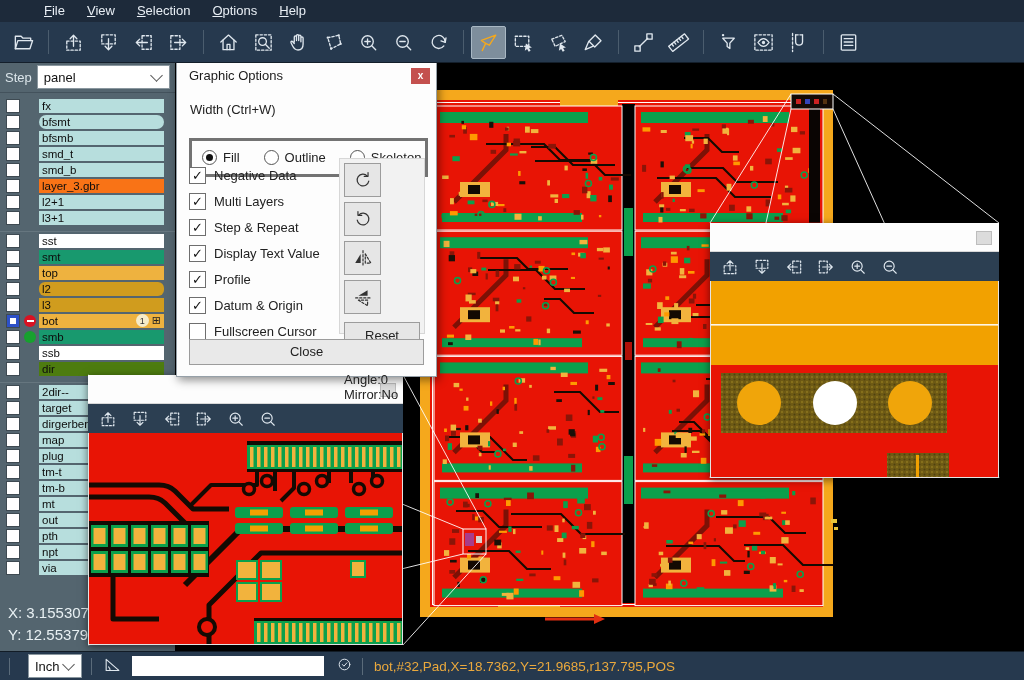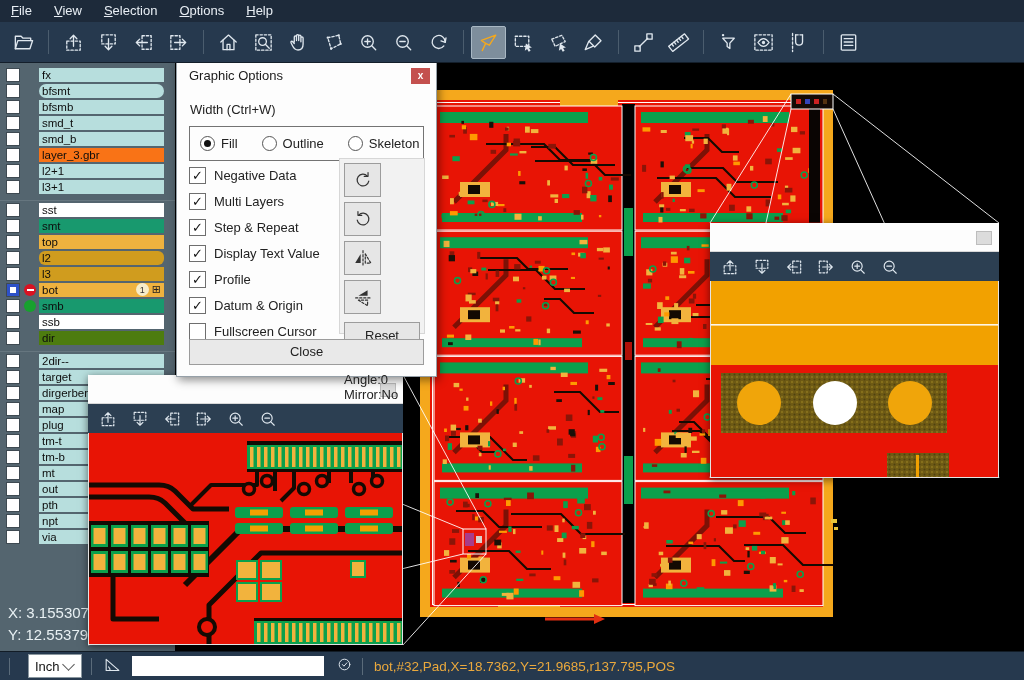--- a/index.html
+++ b/index.html
@@ -1,20 +1,20 @@
 <!DOCTYPE html>
 <html><head>
 <meta charset="utf-8">
 <style>
   html,body{margin:0;padding:0;background:#222;}
   #app{position:relative;width:1024px;height:680px;overflow:hidden;background:#000;
        font-family:"Liberation Sans","DejaVu Sans",sans-serif;-webkit-font-smoothing:antialiased;}
   
   #menubar{position:absolute;top:0;left:0;right:0;height:22px;background:#1d2a3a;
-           display:flex;align-items:center;color:#e9eff5;font-size:13px;z-index:9;}
+           display:flex;align-items:center;color:#e9eff5;font-size:13px;z-index:9;padding-left:33px;}
   .mi{padding:0 11px;height:22px;line-height:22px;cursor:default;}
   .mi u{text-decoration:underline;}
   
   #toolbar{position:absolute;top:22px;left:0;right:0;height:40px;background:#26394e;
            display:flex;align-items:center;padding-left:6px;z-index:9;border-bottom:1px solid #141f2b;}
   .tbtn{width:33px;height:31px;display:flex;align-items:center;justify-content:center;
         color:#dfe7ee;background:transparent;border:1px solid transparent;flex:0 0 auto;}
   .tbtn.active{background:#7e8e9c;border:1px solid #a9b8c4;border-radius:2px;color:#f5a81c;}
   .tsep{width:1px;height:24px;background:#4b5d6e;margin:0 7px;flex:0 0 auto;}
   svg.ic{width:23px;height:23px;stroke:currentColor;fill:none;stroke-width:1.4;
@@ -59,21 +59,21 @@
   .ptools .tbtn{width:30px;height:26px;}
   .ptools svg.ic{width:20px;height:20px;}
   .pcontent{border:1px solid #e3e3e3;border-top:none;font-size:0;}
   
   #dialog{position:absolute;left:176px;top:61px;width:259px;height:314px;background:#fdfdfd;
           border:1px solid #96a0a8;box-shadow:2px 3px 9px rgba(0,0,0,.45);z-index:8;font-size:13px;color:#222;}
   #dlg-title{height:28px;line-height:28px;padding-left:12px;font-size:13px;color:#1a1a1a;}
   #dlg-close{position:absolute;top:6px;right:6px;width:19px;height:16px;background:#c4504e;color:#fff;
              font-size:10px;line-height:15px;text-align:center;font-weight:bold;}
   #dlg-width-label{position:absolute;left:13px;top:40px;}
-  #dlg-radios{position:absolute;left:12px;top:64px;width:233px;height:33px;border:1px solid #737373;
+  #dlg-radios{position:absolute;left:12px;top:76px;width:233px;height:33px;border:3px solid #737373;
               display:flex;}
   .radio-item{display:flex;align-items:center;gap:6px;}
   .radio{width:13px;height:13px;border:1px solid #555;border-radius:50%;background:#fff;flex:0 0 auto;}
   .radio.on{display:flex;align-items:center;justify-content:center;}
   .radio.on i{width:7px;height:7px;border-radius:50%;background:#111;display:block;}
   #dlg-checks{position:absolute;left:12px;top:100px;}
   .dchk-row{display:flex;align-items:center;height:26px;gap:8px;}
   .dchk{width:15px;height:15px;border:1px solid #6e6e6e;background:#fff;font-size:13px;font-weight:bold;
         color:#111;display:flex;align-items:center;justify-content:center;line-height:15px;flex:0 0 auto;}
   #dlg-right{position:absolute;left:162px;top:96px;width:86px;height:176px;background:#f2f2f2;
@@ -252,20 +252,27 @@
       <div class="tsep"></div>
       <div class="tbtn">
         <svg class="ic " viewBox="0 0 24 24">
           <rect x="4.5" y="4" width="15" height="16" rx="1"></rect>
           <path d="M7.5 8 h9 M7.5 11.5 h9 M7.5 15 h9"></path>
         </svg>
       </div>
     </div>
 
   <div id="sidebar">
+    <div id="steprow">
+      <span class="slbl">Step</span>
+      <div class="sel">
+        <span class="selval">panel</span>
+        <span class="chev"></span>
+      </div>
+    </div>
     <div id="layers">
         <div class="lgroup">
           <div class="lrow">
             <span class="lchk"></span>
             <span class="lind"></span>
             <span class="lbar" style="background: rgb(183, 222, 221);">
               <span>fx</span>
             </span>
           </div>
           <div class="lrow">

